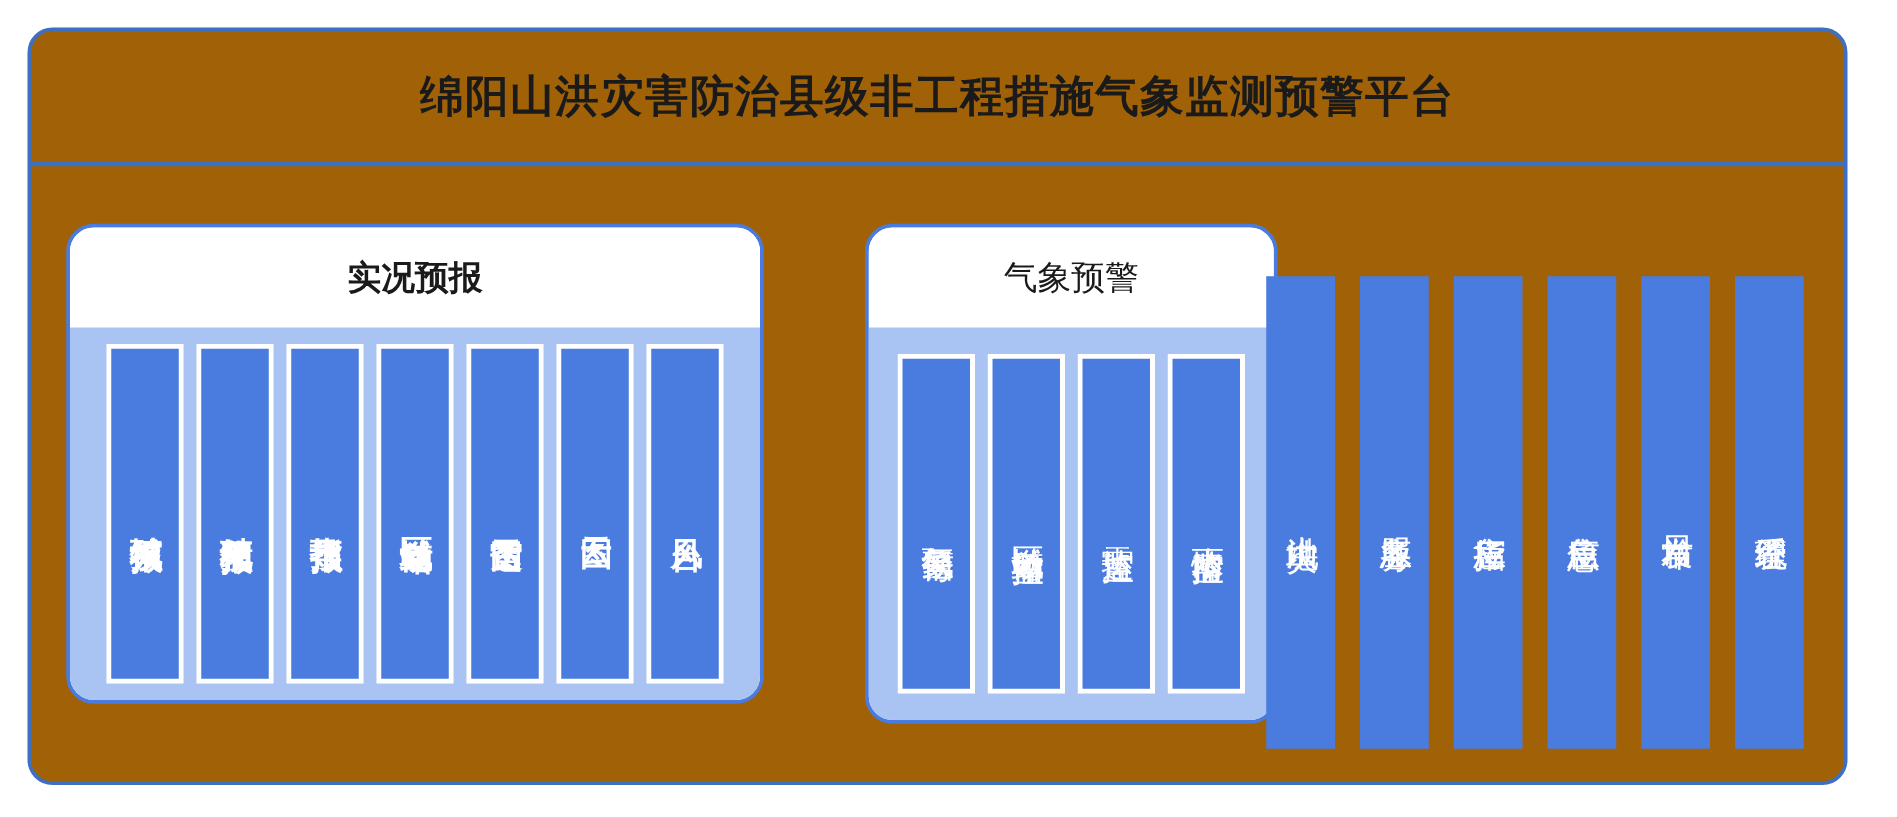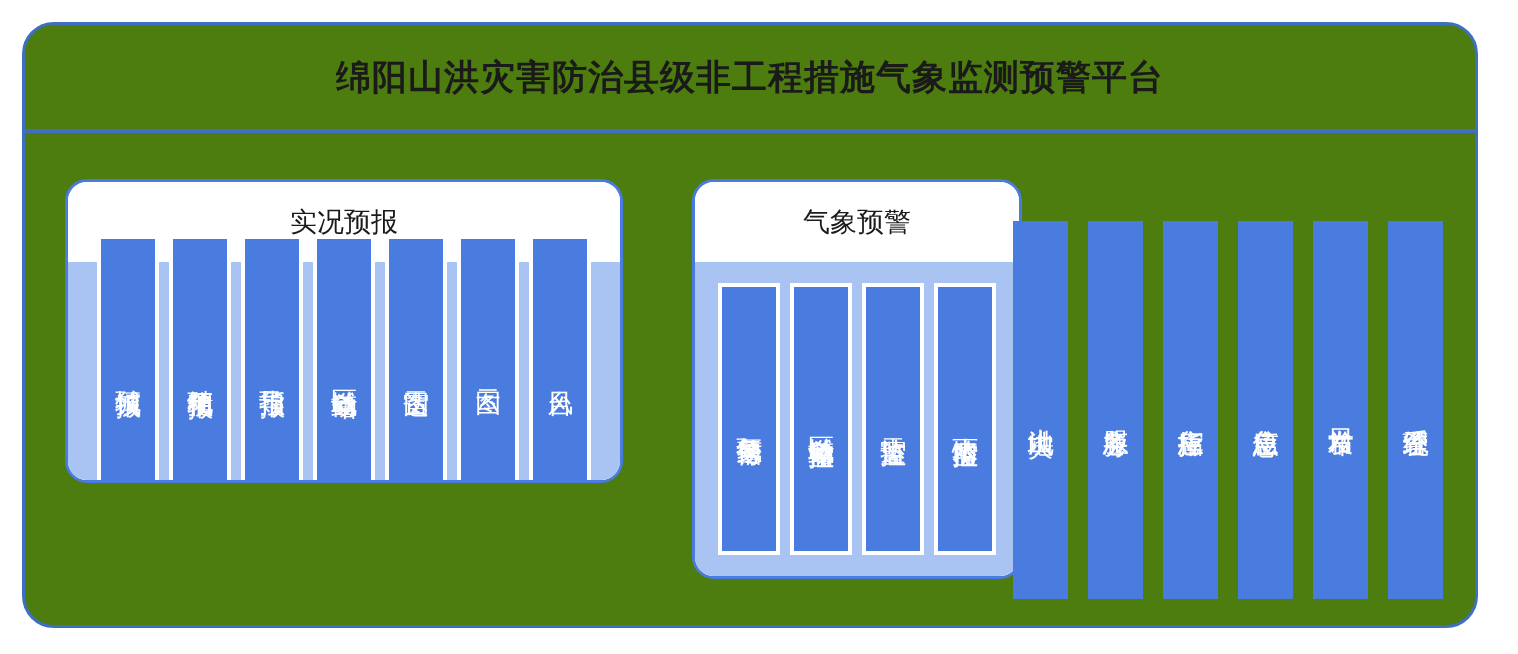--- a/index.html
+++ b/index.html
@@ -16,22 +16,22 @@
 
   
   #platform-frame {
     position: absolute;
     left: 22px;
     top: 22px;
     width: 1456px;
     height: 606px;
     box-sizing: border-box;
     border: 3px solid #3E6FC0;
-    border-radius: 32px;
-    background: #4d7c0f;
+    border-radius: 20px;
+    background: #a16207;
   }
 
   
   #title-bar {
     position: absolute;
     left: 0;
     top: 0;
     width: 100%;
     height: 108px;
     display: flex;
@@ -60,24 +60,25 @@
   
   .group-box {
     position: absolute;
     box-sizing: border-box;
     border: 3px solid #4A7BDE;
     border-radius: 22px;
     background: #ffffff;
     overflow: hidden;
   }
   #group-box-live-forecast {
-    left: 40px;
+    left: 28px;
     top: 46px;
     width: 558px;
-    height: 304px;
+    height: 384px;
+    font-weight: bold;
   }
   #group-box-weather-alert {
     left: 632px;
     top: 46px;
     width: 330px;
     height: 400px;
     margin-left: 35px;
   }
   .group-header {
     height: 80px;

